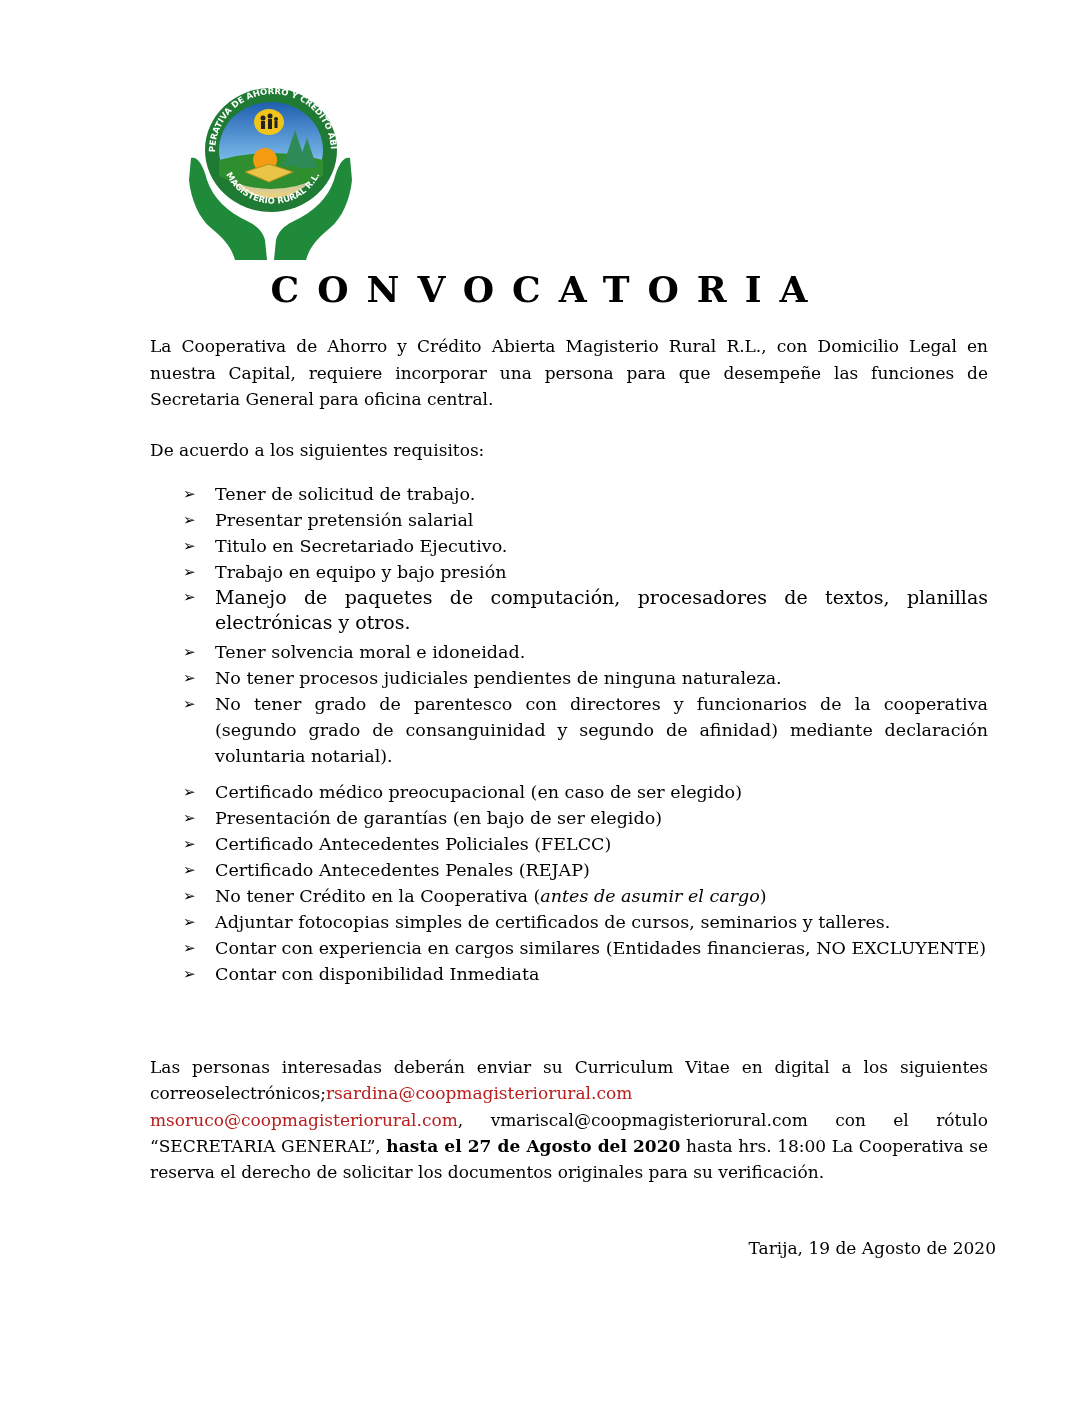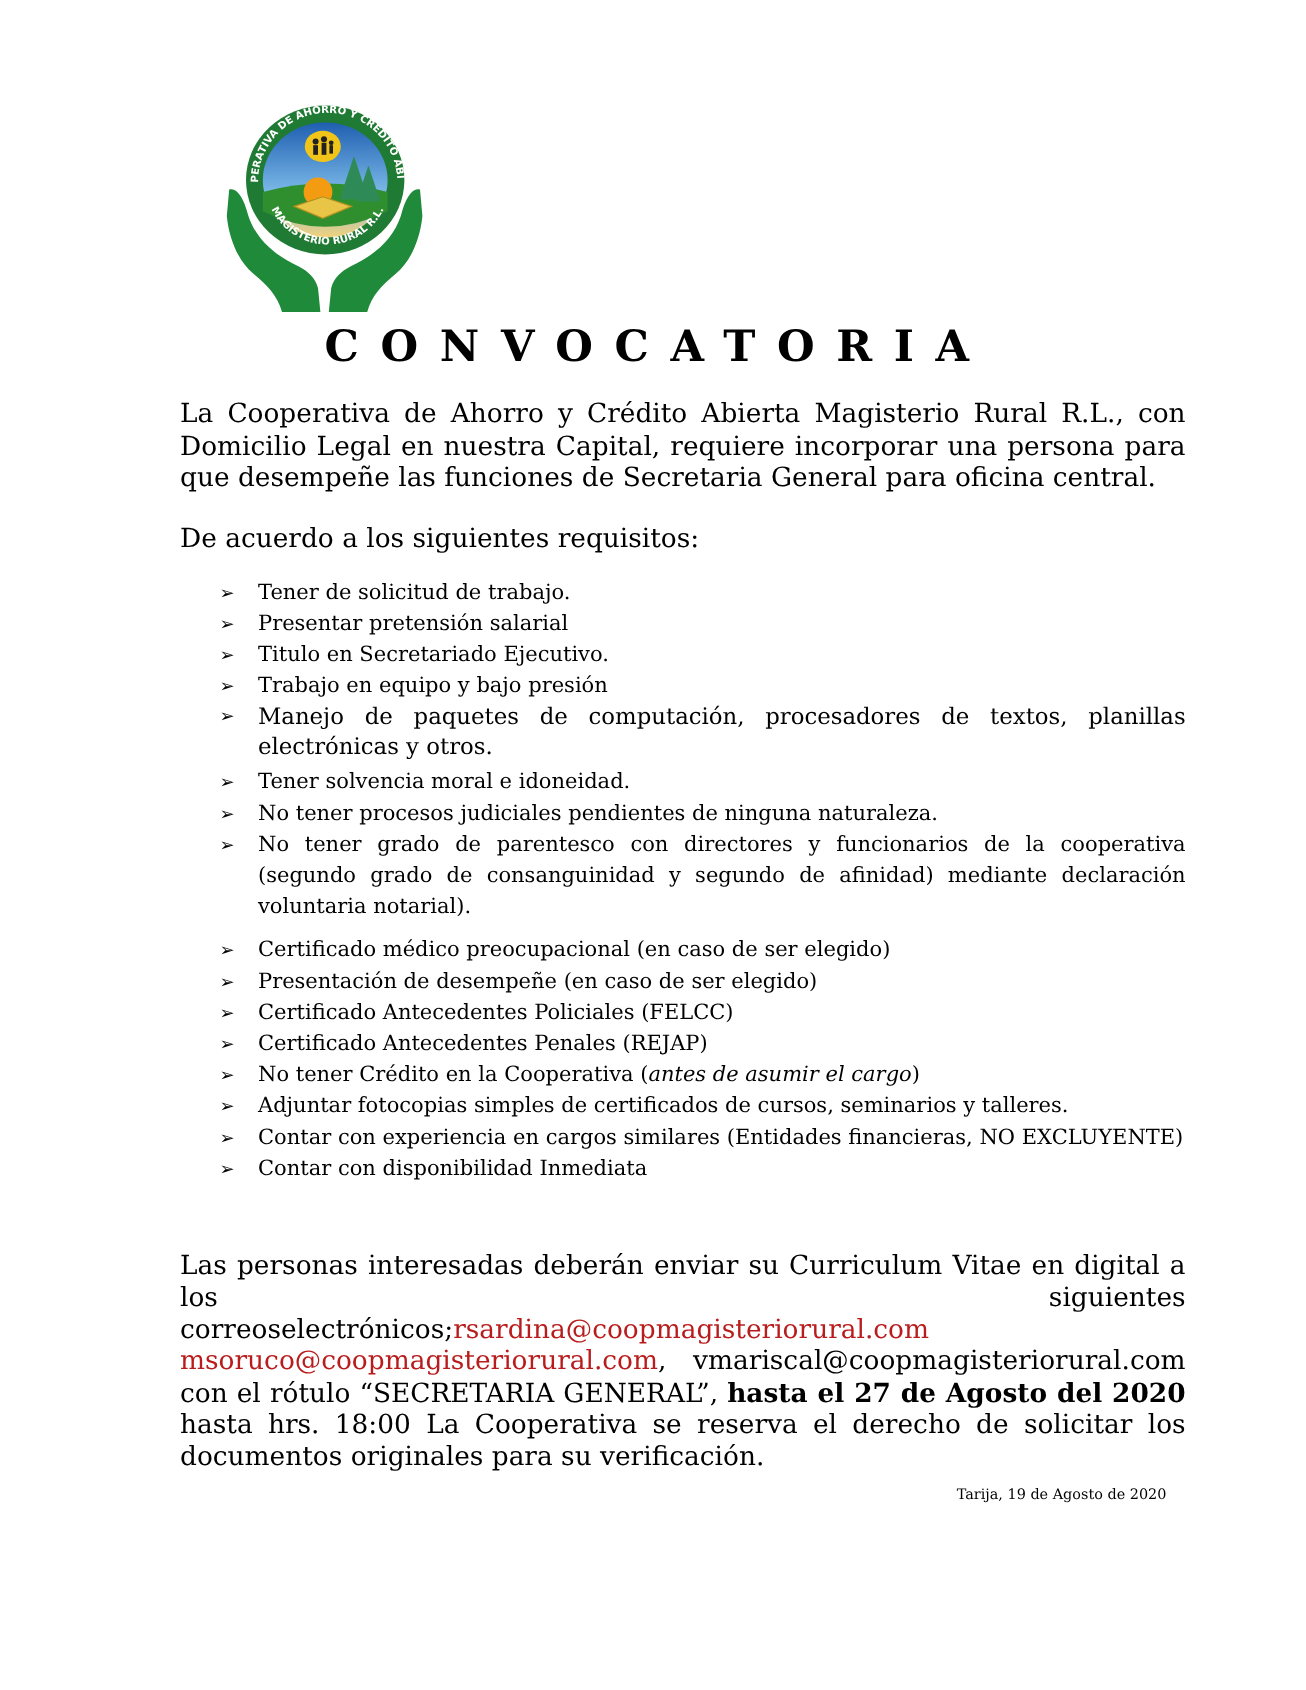--- a/index.html
+++ b/index.html
@@ -6,41 +6,41 @@
   body { width: 1088px; height: 1408px; position: relative; overflow: hidden;
          font-family: "DejaVu Serif", "Liberation Serif", serif; color: #000; }
   .page { position: absolute; left: 0; top: 0; width: 1088px; height: 1408px; }
 
   .logo { position: absolute; left: 183px; top: 80px; width: 175px; height: 182px; }
 
   .title { position: absolute; left: 0; width: 1088px; top: 268px; text-align: center;
            font-family: "DejaVu Serif", serif; font-weight: bold; font-size: 36px;
            letter-spacing: 18px; padding-left: 8px; box-sizing: border-box; }
 
-  .para { position: absolute; left: 150px; width: 838px; font-size: 22px; line-height: 26.5px;
+  .para { position: absolute; left: 150px; width: 838px; font-size: 17px; line-height: 26.5px;
           text-align: justify; text-align-last: left; }
   .intro { top: 333px; }
   .req-intro { top: 437px; }
 
   .list { position: absolute; left: 183px; width: 805px; top: 481px; margin: 0; padding: 0; list-style: none;
           font-size: 17.5px; }
   .list li { position: relative; padding-left: 32px; line-height: 26px; text-align: justify; }
   .list li .bullet { position: absolute; left: 0; top: 0; font-size: 15px; font-weight: bold;
                      font-family: "DejaVu Sans", sans-serif; }
   .list li.gap-after { margin-bottom: 10px; }
   .list li.gap-after-small { margin-bottom: 4px; }
   .list li.wide { font-size: 19px; line-height: 25px; }
 
   .contact { top: 1043px; line-height: 26.3px; }
   .contact .spread { display: flex; }
   a.mail { color: #b91c1c; }
   .bold { font-weight: bold; }
   .ital { font-style: italic; }
 
-  .place-date { position: absolute; right: 116px; top: 1238px; font-size: 12px; }
+  .place-date { position: absolute; right: 92px; top: 1238px; font-size: 17px; }
 </style>
 </head>
 <body>
 
 <div class="page">
 
   <svg class="logo" viewBox="0 0 175 182">
     <defs>
       <path id="ringTop" d="M 32 72 A 58 58 0 0 1 148 72"></path>
       <path id="ringBot" d="M 40 86 A 52 52 0 0 0 140 86"></path>
@@ -87,31 +87,31 @@
   <ul class="list">
     <li><span class="bullet">➢</span><span>Tener de solicitud de trabajo.</span></li>
     <li><span class="bullet">➢</span><span>Presentar pretensión salarial</span></li>
     <li><span class="bullet">➢</span><span>Titulo en Secretariado Ejecutivo.</span></li>
     <li><span class="bullet">➢</span><span>Trabajo en equipo y bajo presión</span></li>
     <li class="wide gap-after-small"><span class="bullet">➢</span><span>Manejo de paquetes de computación, procesadores de textos, planillas electrónicas y otros.</span></li>
     <li><span class="bullet">➢</span><span>Tener solvencia moral e idoneidad.</span></li>
     <li><span class="bullet">➢</span><span>No tener procesos judiciales pendientes de ninguna naturaleza.</span></li>
     <li class="gap-after" style="text-align-last:left;"><span class="bullet">➢</span><span>No tener grado de parentesco con directores y funcionarios de la cooperativa (segundo grado de consanguinidad y segundo de afinidad) mediante declaración voluntaria notarial).</span></li>
     <li><span class="bullet">➢</span><span>Certificado médico preocupacional (en caso de ser elegido)</span></li>
-    <li><span class="bullet">➢</span><span>Presentación de desempeñe (en caso de ser elegido)</span></li>
+    <li><span class="bullet">➢</span><span>Presentación de garantías (en bajo de ser elegido)</span></li>
     <li><span class="bullet">➢</span><span>Certificado Antecedentes Policiales (FELCC)</span></li>
     <li><span class="bullet">➢</span><span>Certificado Antecedentes Penales (REJAP)</span></li>
     <li><span class="bullet">➢</span><span>No tener Crédito en la Cooperativa (</span><span class="ital">antes de asumir el cargo</span><span>)</span></li>
     <li><span class="bullet">➢</span><span>Adjuntar fotocopias simples de certificados de cursos, seminarios y talleres.</span></li>
     <li style="text-align-last:left;"><span class="bullet">➢</span><span>Contar con experiencia en cargos similares (Entidades financieras, NO EXCLUYENTE)</span></li>
     <li><span class="bullet">➢</span><span>Contar con disponibilidad Inmediata</span></li>
   </ul>
 
   <div class="para contact">
-    <div style="text-align:justify;text-align-last:justify;">Las personas interesadas deberán enviar su Curriculum Vitae en digital a los siguientes</div>
+    <div style="text-align:justify;text-align-last:justify;margin-top:11px;">Las personas interesadas deberán enviar su Curriculum Vitae en digital a los siguientes</div>
     <div class="spread">
       <span>correos</span>
       <span>electrónicos;</span>
       <a class="mail">rsardina@coopmagisteriorural.com</a>
     </div>
     <div style="text-align:justify;text-align-last:left;">
       <a class="mail">msoruco@coopmagisteriorural.com</a><span>, </span><span>vmariscal@coopmagisteriorural.com</span><span> con el rótulo</span>
       <span>“SECRETARIA GENERAL”, </span><span class="bold">hasta el 27 de Agosto del 2020</span><span> hasta hrs. 18:00 La Cooperativa se reserva el derecho de solicitar los documentos originales para su verificación.</span>
     </div>
   </div>

